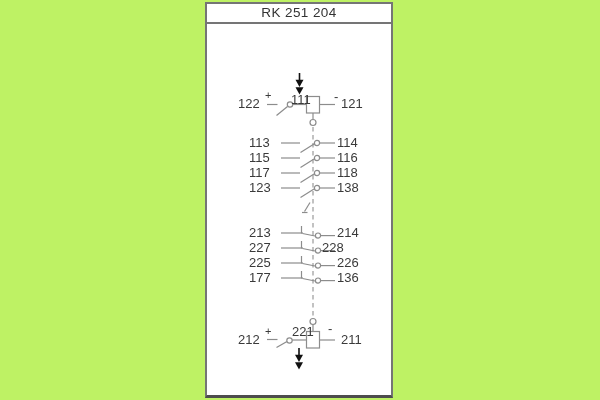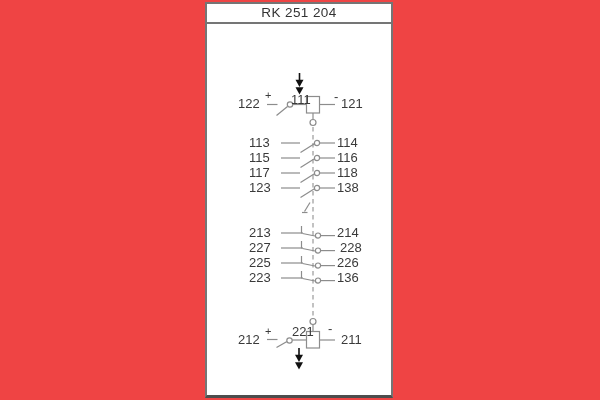--- a/index.html
+++ b/index.html
@@ -1,17 +1,17 @@
 <!DOCTYPE html>
 <html><head>
 <meta charset="utf-8">
 <style>
   html,body{margin:0;padding:0;background:#ffffff;}
   #screen{
-    position:relative;width:600px;height:400px;background:#ef4444;overflow:hidden;
+    position:relative;width:600px;height:400px;background:#bef264;overflow:hidden;
     font-family:"Liberation Sans",sans-serif;
   }
   #panel{
     position:absolute;left:205px;top:2px;width:188px;height:396px;
     box-sizing:border-box;background:#ffffff;
     border:2px solid #757575;border-bottom:3px solid #4d4d4d;
   }
   .hdr{
     box-sizing:border-box;width:100%;text-align:center;
     border-bottom:2px solid #757575;color:#333333;
@@ -121,24 +121,24 @@
   <span class="lbl r" style="left:249px;top:151px;width:30px">115</span>
   <span class="lbl" style="left:337px;top:151px">116</span>
   <span class="lbl r" style="left:249px;top:166px;width:30px">117</span>
   <span class="lbl" style="left:337px;top:166px">118</span>
   <span class="lbl r" style="left:249px;top:181px;width:30px">123</span>
   <span class="lbl" style="left:337px;top:181px">138</span>
 
   <span class="lbl r" style="left:249px;top:226px;width:30px">213</span>
   <span class="lbl" style="left:337px;top:226px">214</span>
   <span class="lbl r" style="left:249px;top:241px;width:30px">227</span>
-  <span class="lbl" style="left:340px;top:241px">228</span>
+  <span class="lbl" style="left:322px;top:241px">228</span>
   <span class="lbl r" style="left:249px;top:256px;width:30px">225</span>
   <span class="lbl" style="left:337px;top:256px">226</span>
-  <span class="lbl r" style="left:249px;top:271px;width:30px">223</span>
+  <span class="lbl r" style="left:249px;top:271px;width:30px">177</span>
   <span class="lbl" style="left:337px;top:271px">136</span>
 
   <span class="lbl r" style="left:238px;top:333px;width:28px">212</span>
   <span class="lbl sign" style="left:265px;top:326px">+</span>
   <span class="lbl" style="left:292px;top:325px">221</span>
   <span class="lbl" style="left:328px;top:322px">-</span>
   <span class="lbl" style="left:341px;top:333px">211</span>
 
 </div>
 

